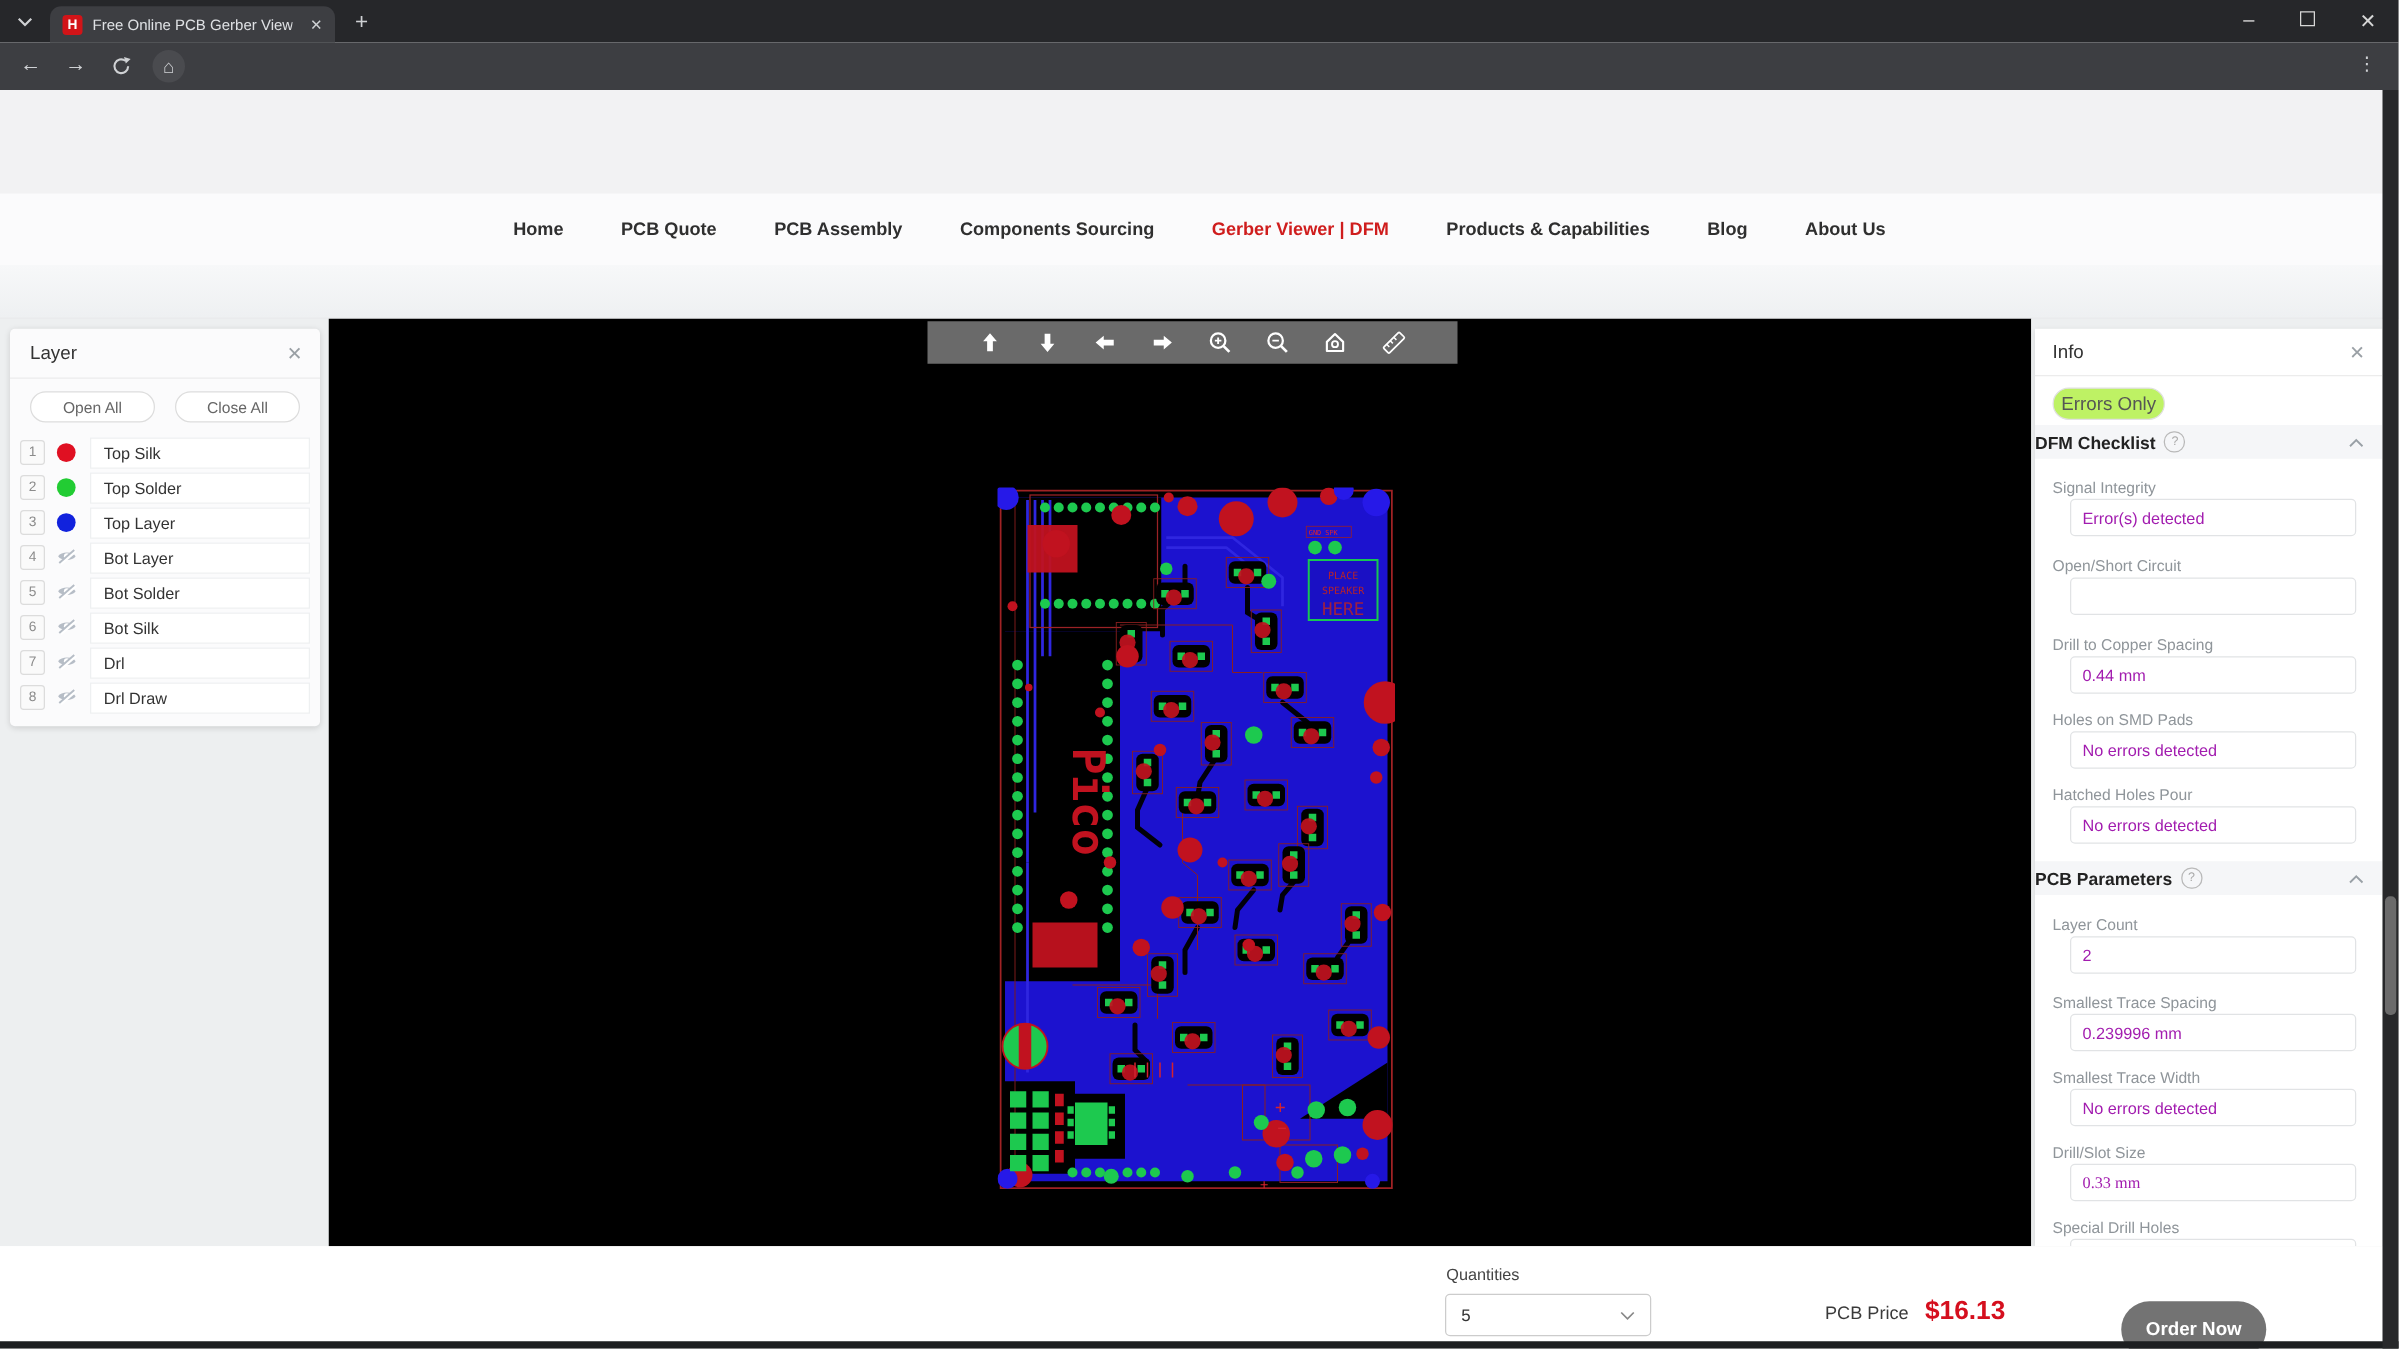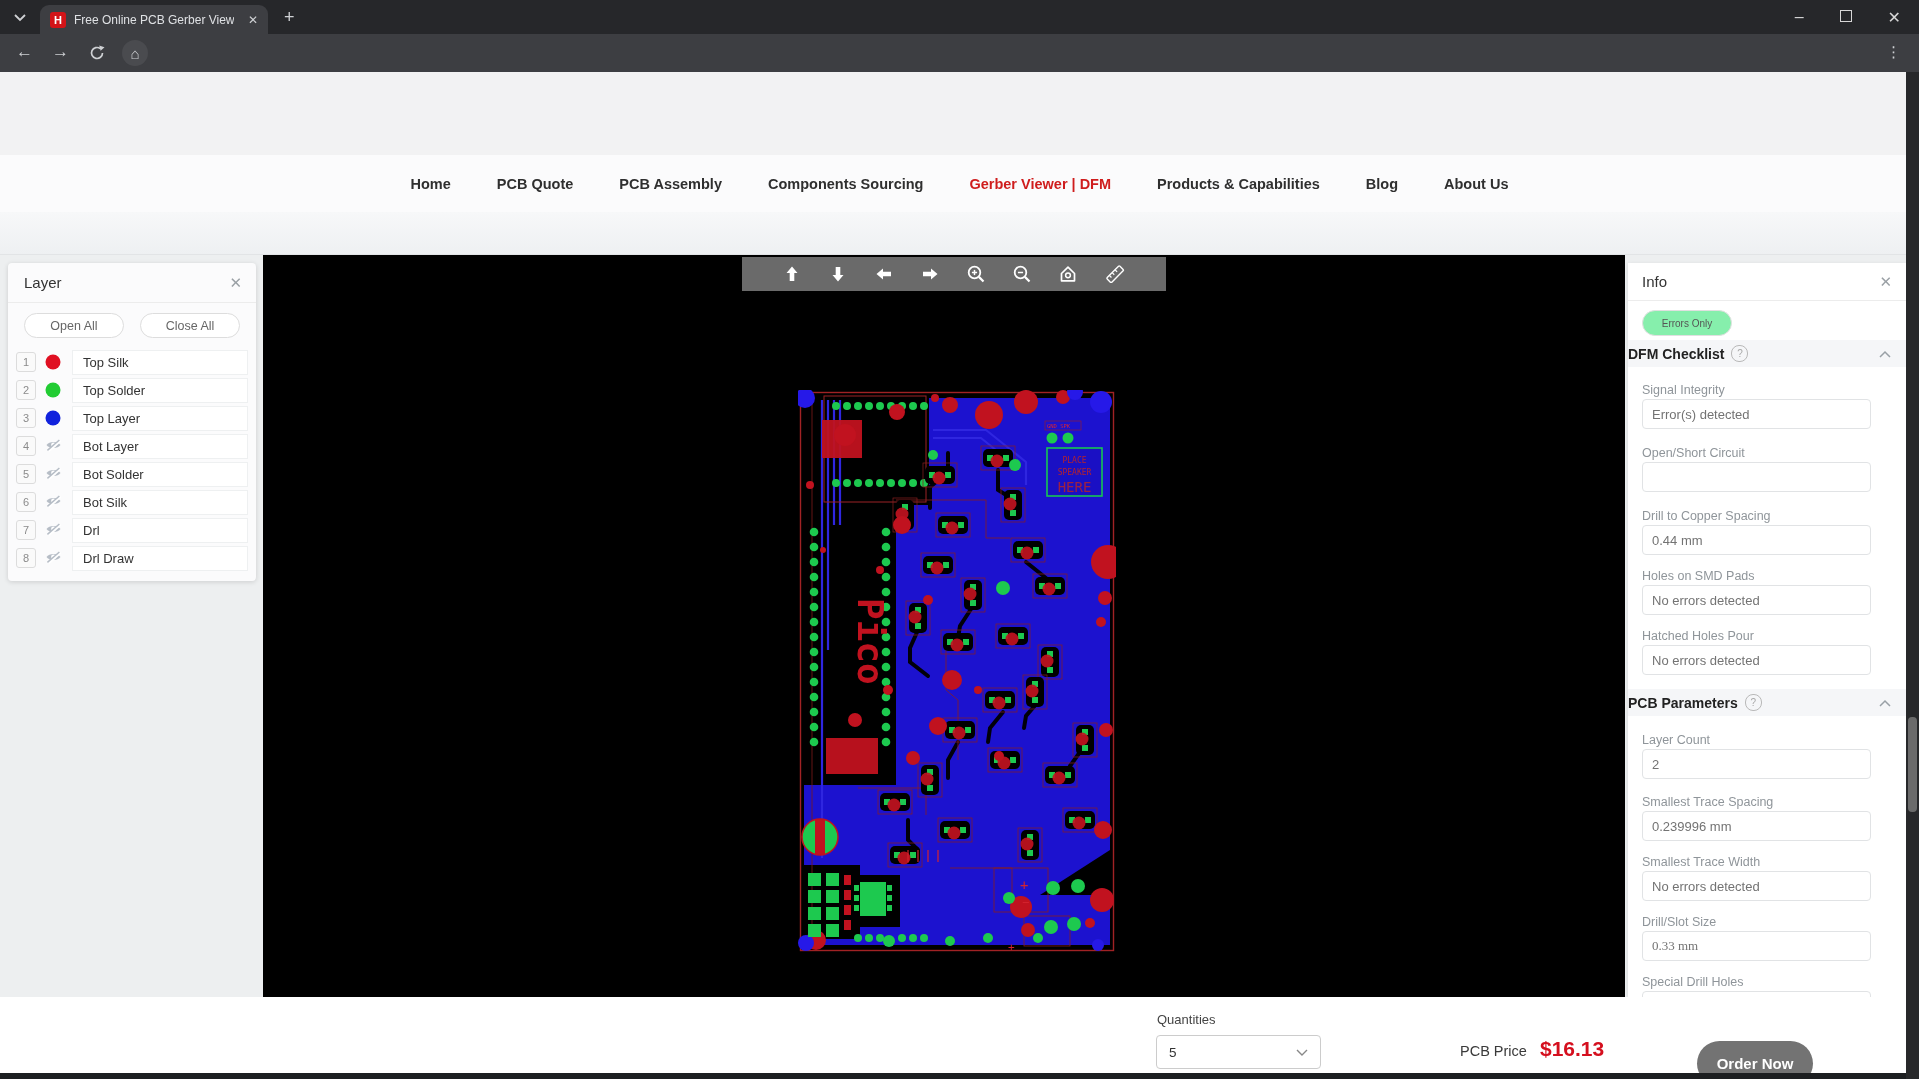--- a/index.html
+++ b/index.html
@@ -26,40 +26,40 @@
   #hdr-icons{position:absolute;left:1263px;top:108px;display:flex;gap:9px;}
   #coupon-badge{position:absolute;right:-5px;top:-6px;width:16px;height:16px;border-radius:8px;background:#e3293a;color:#fff;font-size:10px;display:flex;align-items:center;justify-content:center;}
   .usflag{width:24px;height:15px;position:relative;background:repeating-linear-gradient(180deg,#b22234 0 1.16px,#ffffff 1.16px 2.31px);box-shadow:0 0 0 1px #d6d6d6;}
   .usflag .canton{position:absolute;left:0;top:0;width:10px;height:8px;background:#3c3b6e;}
   
   #main-nav{position:absolute;left:0;top:155px;width:1919px;height:57px;background:#fbfbfc;display:flex;align-items:center;justify-content:center;gap:46px;}
   .nav-item{font-size:14.5px;font-weight:bold;color:#2f2f2f;white-space:nowrap;cursor:pointer;}
   .nav-item.active{color:#cf1d1d;}
   
   #subheader{position:absolute;left:0;top:212px;width:1919px;height:43px;background:linear-gradient(#f7f8f9,#eef0f2);border-bottom:1px solid #e2e4e6;box-sizing:border-box;}
-  .pill{background:#86efac;border:1px solid #e0e0e0;border-radius:16px;display:flex;align-items:center;justify-content:center;font-size:10px;color:#555;box-sizing:border-box;text-align:right;}
+  .pill{background:#bef264;border:1px solid #e0e0e0;border-radius:16px;display:flex;align-items:center;justify-content:center;font-size:15px;color:#555;box-sizing:border-box;text-align:right;}
   #upload-btn{border:1.5px solid #c21a20;color:#c21a20;font-weight:bold;gap:7px;}
   
   #left-col{position:absolute;left:0;top:255px;width:263px;height:742px;background:#edeff0;}
   #viewer{position:absolute;left:263px;top:255px;width:1362px;height:742px;background:#000;overflow:hidden;}
   #right-col{position:absolute;left:1625px;top:255px;width:281px;height:742px;background:#edeff0;}
   
   #layer-panel{position:absolute;left:8px;top:263px;width:248px;height:318px;background:#fbfbfc;border-radius:4px;box-shadow:0 1px 5px rgba(0,0,0,.14);}
   .lp-row{position:absolute;left:0;width:248px;height:24px;}
   .lp-num{position:absolute;left:8px;top:1px;width:20px;height:20px;border:1px solid #dcdcdc;border-radius:3px;background:#fafafa;color:#8b8b8b;font-size:11px;display:flex;align-items:center;justify-content:center;box-sizing:border-box;}
   .lp-name{position:absolute;left:64px;top:-1px;width:176px;height:25px;background:#fff;border:1px solid #eef0f1;box-sizing:border-box;display:flex;align-items:center;padding-left:10px;font-size:13px;color:#333;}
   .lp-ic{position:absolute;left:37px;top:3px;}
   .btn-sm{position:absolute;height:25px;border:1px solid #ddd;border-radius:13px;background:#fff;font-size:12.5px;color:#666;display:flex;align-items:center;justify-content:center;box-sizing:border-box;}
   
   #vtoolbar{position:absolute;left:479px;top:2px;width:424px;height:34px;background:rgba(125,125,125,.85);display:flex;align-items:center;justify-content:center;gap:26px;}
   #vtoolbar svg{display:block;cursor:pointer;}
   
   #info-panel{position:absolute;left:1628px;top:263px;width:278px;height:734px;background:#fff;overflow:hidden;box-shadow:0 1px 4px rgba(0,0,0,.10);}
   .ip-label{position:absolute;left:14px;font-size:12.5px;color:#8f959a;}
-  .ip-input{position:absolute;left:14px;width:229px;height:30px;border:1px solid #e1e3e5;border-radius:4px;box-sizing:border-box;display:flex;align-items:center;padding-left:9px;font-size:13px;color:#737373;background:#fff;}
+  .ip-input{position:absolute;left:28px;width:229px;height:30px;border:1px solid #e1e3e5;border-radius:4px;box-sizing:border-box;display:flex;align-items:center;padding-left:9px;font-size:13px;color:#a21caf;background:#fff;}
   .sect-head{position:absolute;left:0;width:278px;height:27px;background:#f5f6f8;display:flex;align-items:center;box-sizing:border-box;gap:7px;}
   .sect-title{font-size:14px;font-weight:bold;color:#222;}
   .qmark{width:15px;height:15px;border:1px solid #b9b9b9;border-radius:8px;color:#a8a8a8;font-size:10px;display:flex;align-items:center;justify-content:center;}
   .xclose{color:#9aa0a5;font-size:15px;cursor:pointer;}
   
   #footer{position:absolute;left:0;top:997px;width:1919px;height:76px;background:#fff;}
   #qty-select{position:absolute;left:1156px;top:38px;width:165px;height:34px;border:1px solid #ccc;border-radius:4px;background:#fff;display:flex;align-items:center;justify-content:space-between;padding:0 12px;box-sizing:border-box;font-size:13.5px;color:#333;}
   #order-btn{position:absolute;left:1697px;top:20px;width:116px;height:45px;background:#737373;border-radius:23px;color:#fff;font-size:15px;font-weight:bold;display:flex;align-items:center;justify-content:center;cursor:pointer;margin-top:24px;}
   #bottom-strip{position:absolute;left:0;top:1073px;width:1919px;height:6px;background:#1d1f21;}
   #pg-scrollbar{position:absolute;left:1906px;top:72px;width:13px;height:1007px;background:#27282a;}

